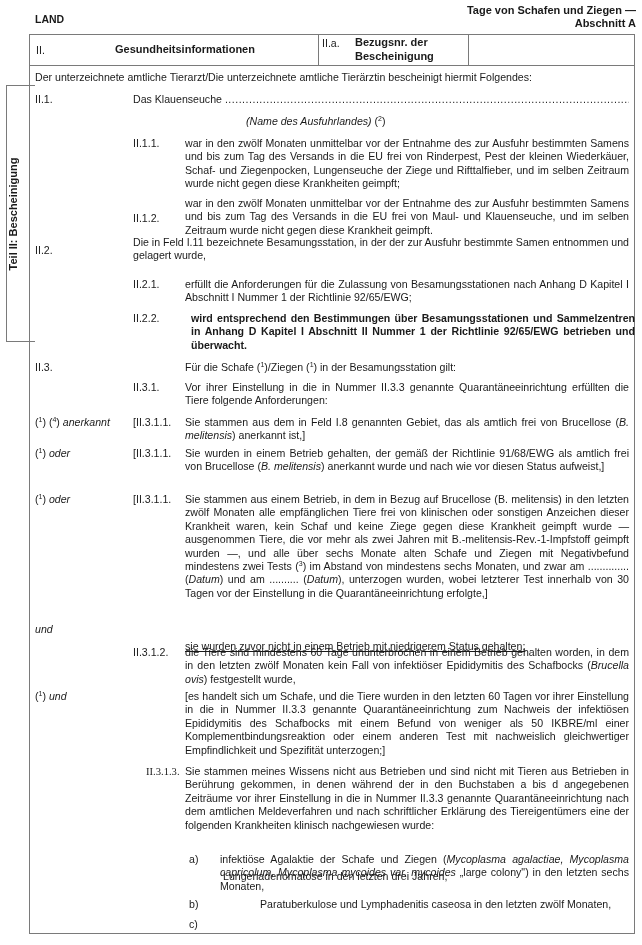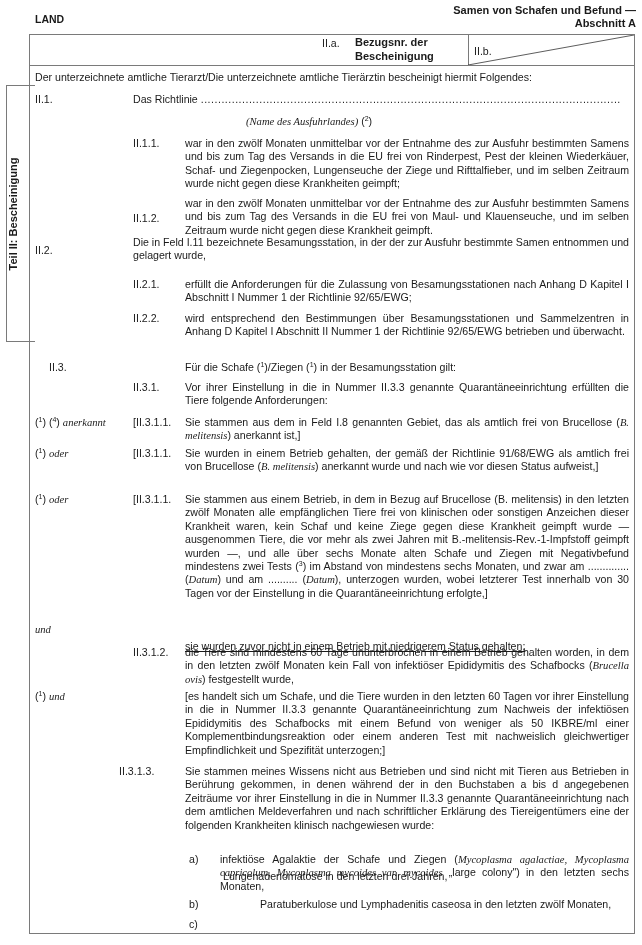--- a/index.html
+++ b/index.html
@@ -23,84 +23,82 @@
   .tb-iia-lbl { position: absolute; left: 37px; top: 1px; font-weight: bold; font-size: 11px; line-height: 13.5px; }
   .tb-iib .tb-num { left: 6px; top: 10px; }
   .tb-iib svg { position: absolute; left: 0; top: 0; width: 100%; height: 30px; }
 
   .side-tab { position: absolute; left: 6px; top: 85px; width: 29px; height: 257px; border: 1px solid #7a7a7a; border-right: none; box-sizing: border-box; background: #fff; }
   .side-text { position: absolute; left: 14px; top: 214px; transform: translate(-50%, -50%) rotate(-90deg); white-space: nowrap; font-weight: bold; font-size: 11px; }
 
   .content { position: absolute; left: 0; top: 0; width: 100%; }
   .p { position: absolute; text-align: justify; }
   .lbl { position: absolute; }
-  .i { font-style: italic; font-family: Liberation Serif, serif; }
+  .i { font-style: italic; }
   sup { font-size: 7px; vertical-align: 4px; line-height: 0; }
   .dots { letter-spacing: 0.5px; }
 </style>
 </head>
 <body>
 
 <div>
   <div class="hdr-land">LAND</div>
   <div class="hdr-title">
-    <div>Samen von Schafen und Befund —</div>
+    <div>Tage von Schafen und Ziegen —</div>
     <div>Abschnitt A</div>
   </div>
 </div>
 
 <div class="side-tab"></div>
 <div class="side-text">Teil II: Bescheinigung</div>
 
 <div class="frame">
   <div class="topbar">
+    <div class="tb-cell tb-ii">
+      <span class="tb-num">II.</span>
+      <span class="tb-lbl-main">Gesundheitsinformationen</span>
+    </div>
     <div class="tb-cell tb-iia">
       <span class="tb-num">II.a.</span>
       <div class="tb-iia-lbl">
         <div>Bezugsnr. der</div>
         <div>Bescheinigung</div>
       </div>
-    </div>
-    <div class="tb-cell tb-iib">
-      <svg viewBox="0 0 167 30" preserveAspectRatio="none">
-        <line x1="0" y1="30" x2="167" y2="0" stroke="#333" stroke-width="0.8"></line>
-      </svg>
-      <span class="tb-num">II.b.</span>
     </div>
   </div>
 </div>
 
 <div class="content">
   <div class="p" style="left:35px; top:71px; width:600px;">Der unterzeichnete amtliche Tierarzt/Die unterzeichnete amtliche Tierärztin bescheinigt hiermit Folgendes:</div>
 
   <div class="lbl" style="left:35px; top:93px;">II.1.</div>
   <div class="p" style="left:133px; top:93px; width:496px; white-space:nowrap; overflow:hidden;">
-    <span>Das Richtlinie</span>
+    <span>Das Klauenseuche</span>
     <span class="dots">..........................................................................................................................</span>
   </div>
   <div class="p" style="left:246px; top:115px; width:300px;">
     <span class="i">(Name des Ausfuhrlandes)</span> (<sup>2</sup>)
   </div>
 
   <div class="lbl" style="left:133px; top:137px;">II.1.1.</div>
   <div class="p" style="left:185px; top:137px; width:444px;">war in den zwölf Monaten unmittelbar vor der Entnahme des zur Ausfuhr bestimmten Samens und bis zum Tag des Versands in die EU frei von Rinderpest, Pest der kleinen Wiederkäuer, Schaf- und Ziegenpocken, Lungenseuche der Ziege und Rifttalfieber, und im selben Zeitraum wurde nicht gegen diese Krankheiten geimpft;</div>
 
   <div class="lbl" style="left:133px; top:197px;margin-top:15px;">II.1.2.</div>
   <div class="p" style="left:185px; top:197px; width:444px;">war in den zwölf Monaten unmittelbar vor der Entnahme des zur Ausfuhr bestimmten Samens und bis zum Tag des Versands in die EU frei von Maul- und Klauenseuche, und im selben Zeitraum wurde nicht gegen diese Krankheit geimpft.</div>
 
   <div class="lbl" style="left:35px; top:244px;">II.2.</div>
   <div class="p" style="left:133px; top:236px; width:496px;">Die in Feld I.11 bezeichnete Besamungsstation, in der der zur Ausfuhr bestimmte Samen entnommen und gelagert wurde,</div>
 
   <div class="lbl" style="left:133px; top:278px;">II.2.1.</div>
   <div class="p" style="left:185px; top:278px; width:444px;">erfüllt die Anforderungen für die Zulassung von Besamungsstationen nach Anhang D Kapitel I Abschnitt I Nummer 1 der Richtlinie 92/65/EWG;</div>
 
   <div class="lbl" style="left:133px; top:312px;">II.2.2.</div>
-  <div class="p" style="left:185px; top:312px; width:444px;">wird entsprechend den Bestimmungen über Besamungsstationen und Sammelzentren in Anhang D Kapitel I Abschnitt II Nummer 1 der Richtlinie 92/65/EWG betrieben und überwacht.</div>
+  <div class="p" style="left:191px; top:312px; width:444px;font-weight:bold;">wird entsprechend den Bestimmungen über Besamungsstationen und Sammelzentren in Anhang D Kapitel I Abschnitt II Nummer 1 der Richtlinie 92/65/EWG betrieben und überwacht.</div>
 
-  <div class="lbl" style="left:49px; top:361px;">II.3.</div>
+  <div class="lbl" style="left:35px; top:361px;">II.3.</div>
   <div class="p" style="left:185px; top:361px; width:444px;">
     <span>Für die Schafe (</span><sup>1</sup><span>)/Ziegen (</span><sup>1</sup><span>) in der Besamungsstation gilt:</span>
   </div>
 
   <div class="lbl" style="left:133px; top:381px;">II.3.1.</div>
   <div class="p" style="left:185px; top:381px; width:444px;">Vor ihrer Einstellung in die in Nummer II.3.3 genannte Quarantäneeinrichtung erfüllten die Tiere folgende Anforderungen:</div>
 
   <div class="lbl" style="left:35px; top:416px;">(<sup>1</sup>) (<sup>4</sup>) <span class="i">anerkannt</span></div>
   <div class="lbl" style="left:133px; top:416px;">[II.3.1.1.</div>
   <div class="p" style="left:185px; top:416px; width:444px;">
@@ -123,21 +121,21 @@
   <div class="p" style="left:185px; top:640px; width:444px;text-decoration:underline;">sie wurden zuvor nicht in einem Betrieb mit niedrigerem Status gehalten;</div>
 
   <div class="lbl" style="left:133px; top:646px;">II.3.1.2.</div>
   <div class="p" style="left:185px; top:646px; width:444px;">
     <span>die Tiere sind mindestens 60 Tage ununterbrochen in einem Betrieb gehalten worden, in dem in den letzten zwölf Monaten kein Fall von infektiöser Epididymitis des Schafbocks (</span><span class="i">Brucella ovis</span><span>) festgestellt wurde,</span>
   </div>
 
   <div class="lbl" style="left:35px; top:690px;">(<sup>1</sup>) <span class="i">und</span></div>
   <div class="p" style="left:185px; top:690px; width:444px;">[es handelt sich um Schafe, und die Tiere wurden in den letzten 60 Tagen vor ihrer Einstellung in die in Nummer II.3.3 genannte Quarantäneeinrichtung zum Nachweis der infektiösen Epididymitis des Schafbocks mit einem Befund von weniger als 50 IKBRE/ml einer Komplementbindungsreaktion oder einem anderen Test mit nachweislich gleichwertiger Empfindlichkeit und Spezifität unterzogen;]</div>
 
-  <div class="lbl" style="left:119px; top:765px;">II.3.1.3.</div>
+  <div class="lbl" style="left:146px; top:765px;font-family:Liberation Serif, serif;">II.3.1.3.</div>
   <div class="p" style="left:185px; top:765px; width:444px;">Sie stammen meines Wissens nicht aus Betrieben und sind nicht mit Tieren aus Betrieben in Berührung gekommen, in denen während der in den Buchstaben a bis d angegebenen Zeiträume vor ihrer Einstellung in die in Nummer II.3.3 genannte Quarantäneeinrichtung nach dem amtlichen Meldeverfahren und nach schriftlicher Erklärung des Tiereigentümers eine der folgenden Krankheiten klinisch nachgewiesen wurde:</div>
 
   <div class="lbl" style="left:189px; top:853px;">a)</div>
   <div class="p" style="left:220px; top:853px; width:409px;">
     <span>infektiöse Agalaktie der Schafe und Ziegen (</span><span class="i">Mycoplasma agalactiae, Mycoplasma capricolum, Mycoplasma mycoides var. mycoides</span><span> „large colony") in den letzten sechs Monaten,</span>
   </div>
 
   <div class="lbl" style="left:189px; top:898px;">b)</div>
   <div class="p" style="left:220px; top:898px; width:409px;padding-left:40px;">Paratuberkulose und Lymphadenitis caseosa in den letzten zwölf Monaten,</div>
 

